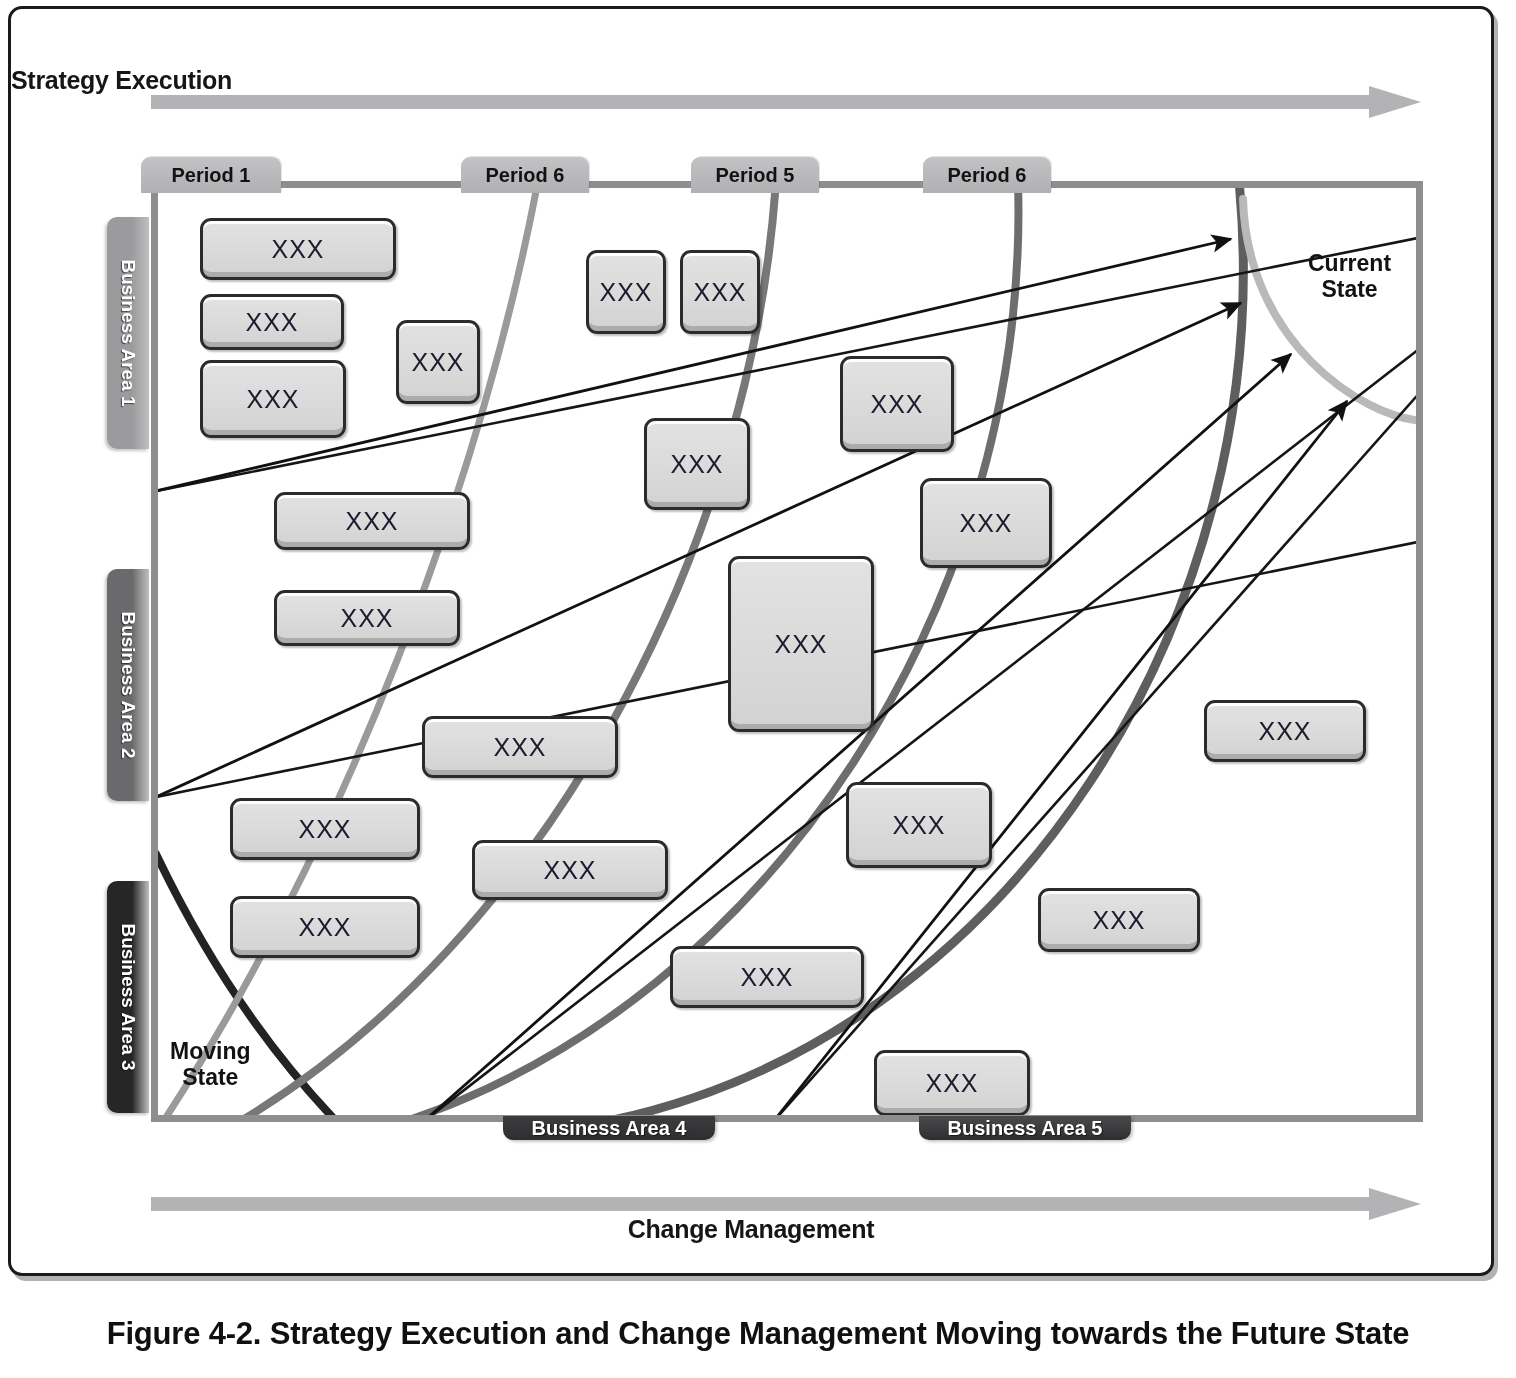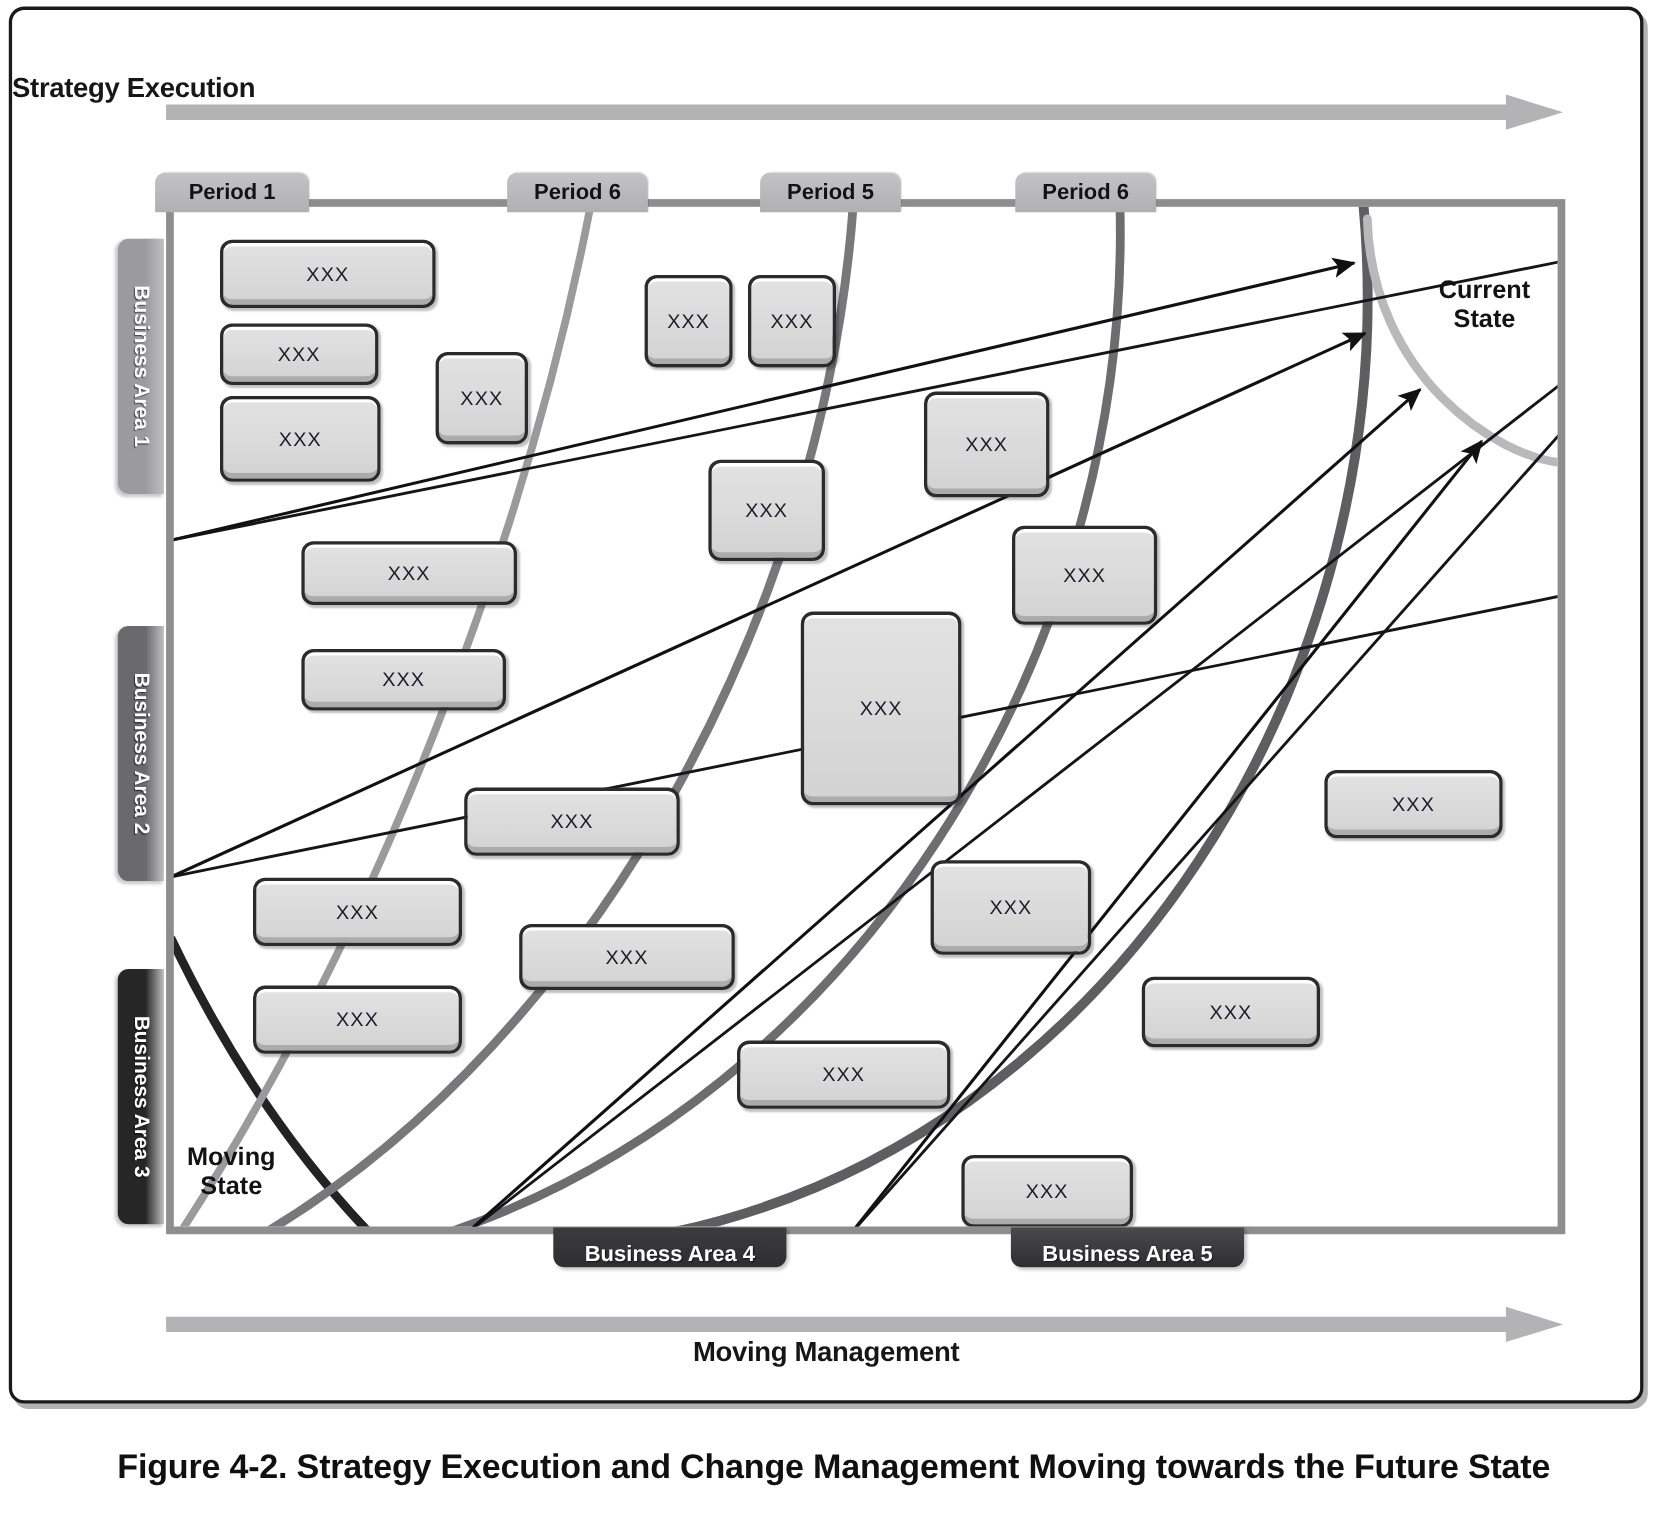--- a/index.html
+++ b/index.html
@@ -80,40 +80,40 @@
     transform:rotate(90deg);
     white-space:nowrap;
     font-weight:bold;
     font-size:19px;
     color:#ffffff;
     text-shadow:1px 1px 1px rgba(0,0,0,.55);
   }
   
   .ba-tab-h{
     position:absolute;
-    height:36px;
+    height:24px;
     border-radius:0 0 10px 10px;
     display:flex; align-items:flex-end; justify-content:center;
     font-weight:bold;
     font-size:20px;
     color:#ffffff;
     text-shadow:1px 1px 1px rgba(0,0,0,.55);
     white-space:nowrap;
     box-shadow:2px 2px 3px rgba(0,0,0,0.22);
   }
 
   
   .xbox{
     position:absolute;
     background:linear-gradient(180deg,#e2e2e2 0%,#dadada 55%,#d2d2d2 100%);
     border:3px solid #2b2b2b;
     border-radius:11px;
     box-sizing:border-box;
     display:flex; align-items:center; justify-content:center;
-    font-size:18px;
+    font-size:25px;
     color:#1b1b2e;
     letter-spacing:1px;
     box-shadow:inset 0 4px 0 -1px rgba(255,255,255,.95),
                inset 0 -7px 0 -2px rgba(150,150,150,.65),
                2px 2px 2px rgba(0,0,0,.25);
   }
 
   
   .state-label{
     position:absolute;
@@ -285,17 +285,17 @@
           <span>Business Area 4</span>
         </div>
         <div class="ba-tab-h" style="left: 908px; top: 1107px; width: 212px; background: linear-gradient(rgb(74, 74, 76) 0%, rgb(46, 46, 48) 100%);">
           <span>Business Area 5</span>
         </div>
       </div>
 
     <svg class="band-arrow" id="change-arrow" viewBox="0 0 1270 34" preserveAspectRatio="none">
       <polygon points="0,10 1218,10 1218,1 1270,17 1218,33 1218,24 0,24" fill="#b3b3b5"></polygon>
     </svg>
-    <div class="band-title" id="change-title">Moving Management</div>
+    <div class="band-title" id="change-title">Change Management</div>
   </div>
 
   <div id="caption">Figure 4-2. Strategy Execution and Change Management Moving towards the Future State</div>
 </div>
 
 </body></html>

